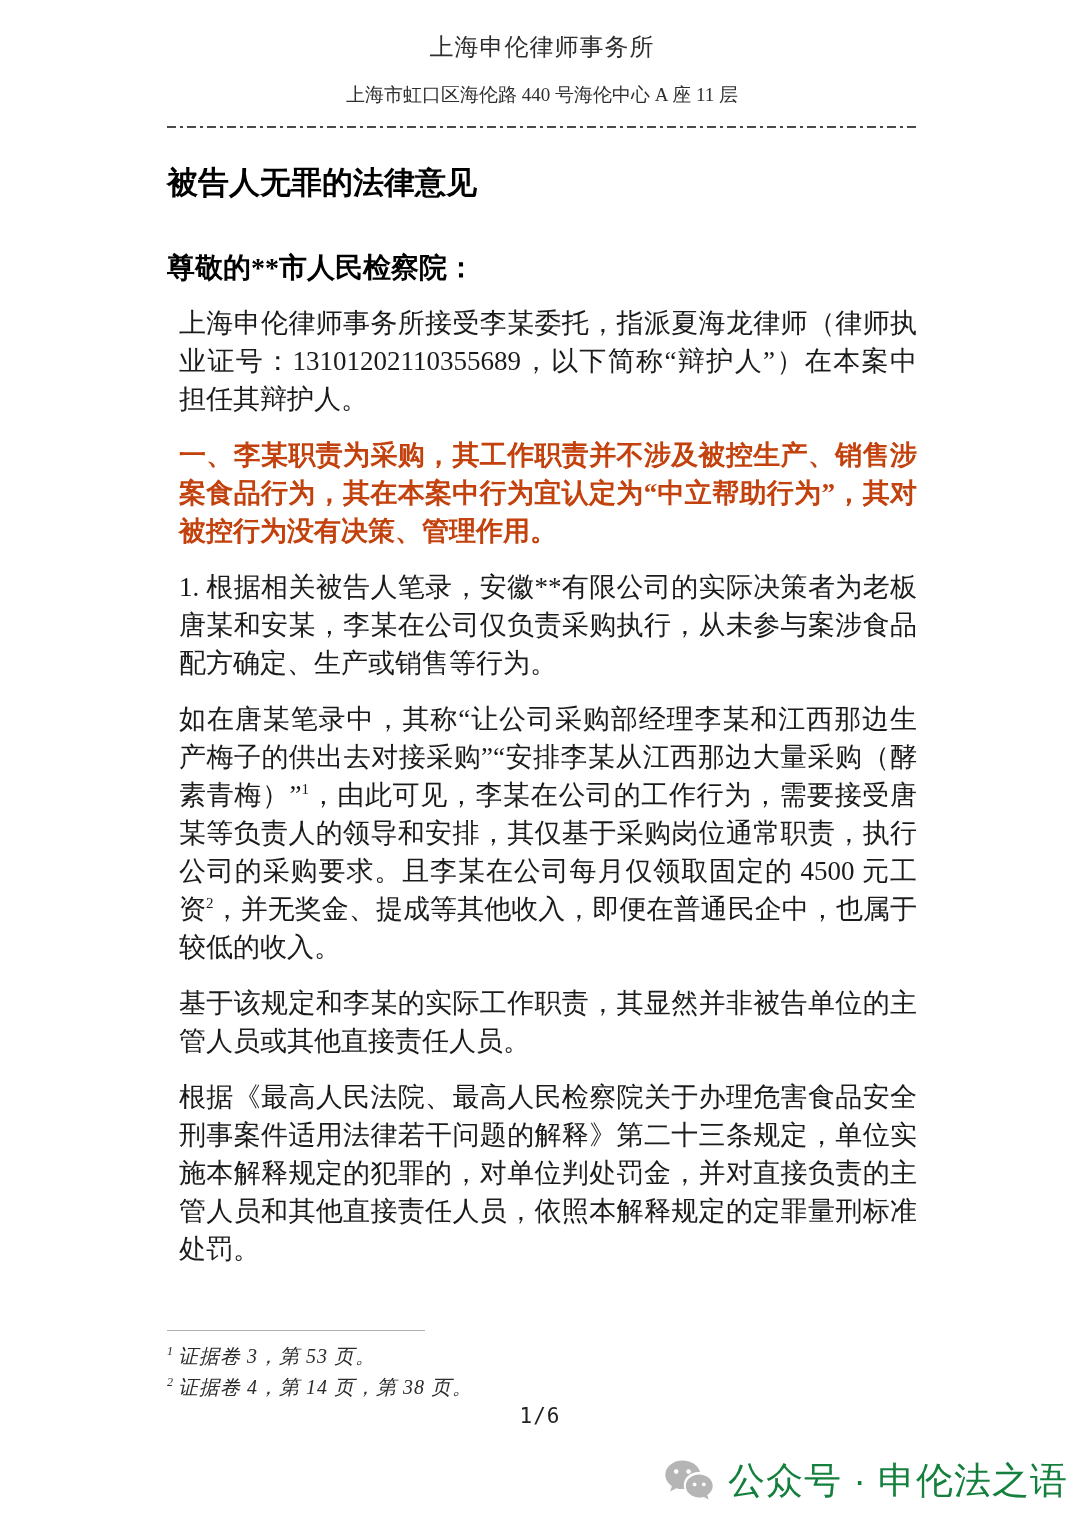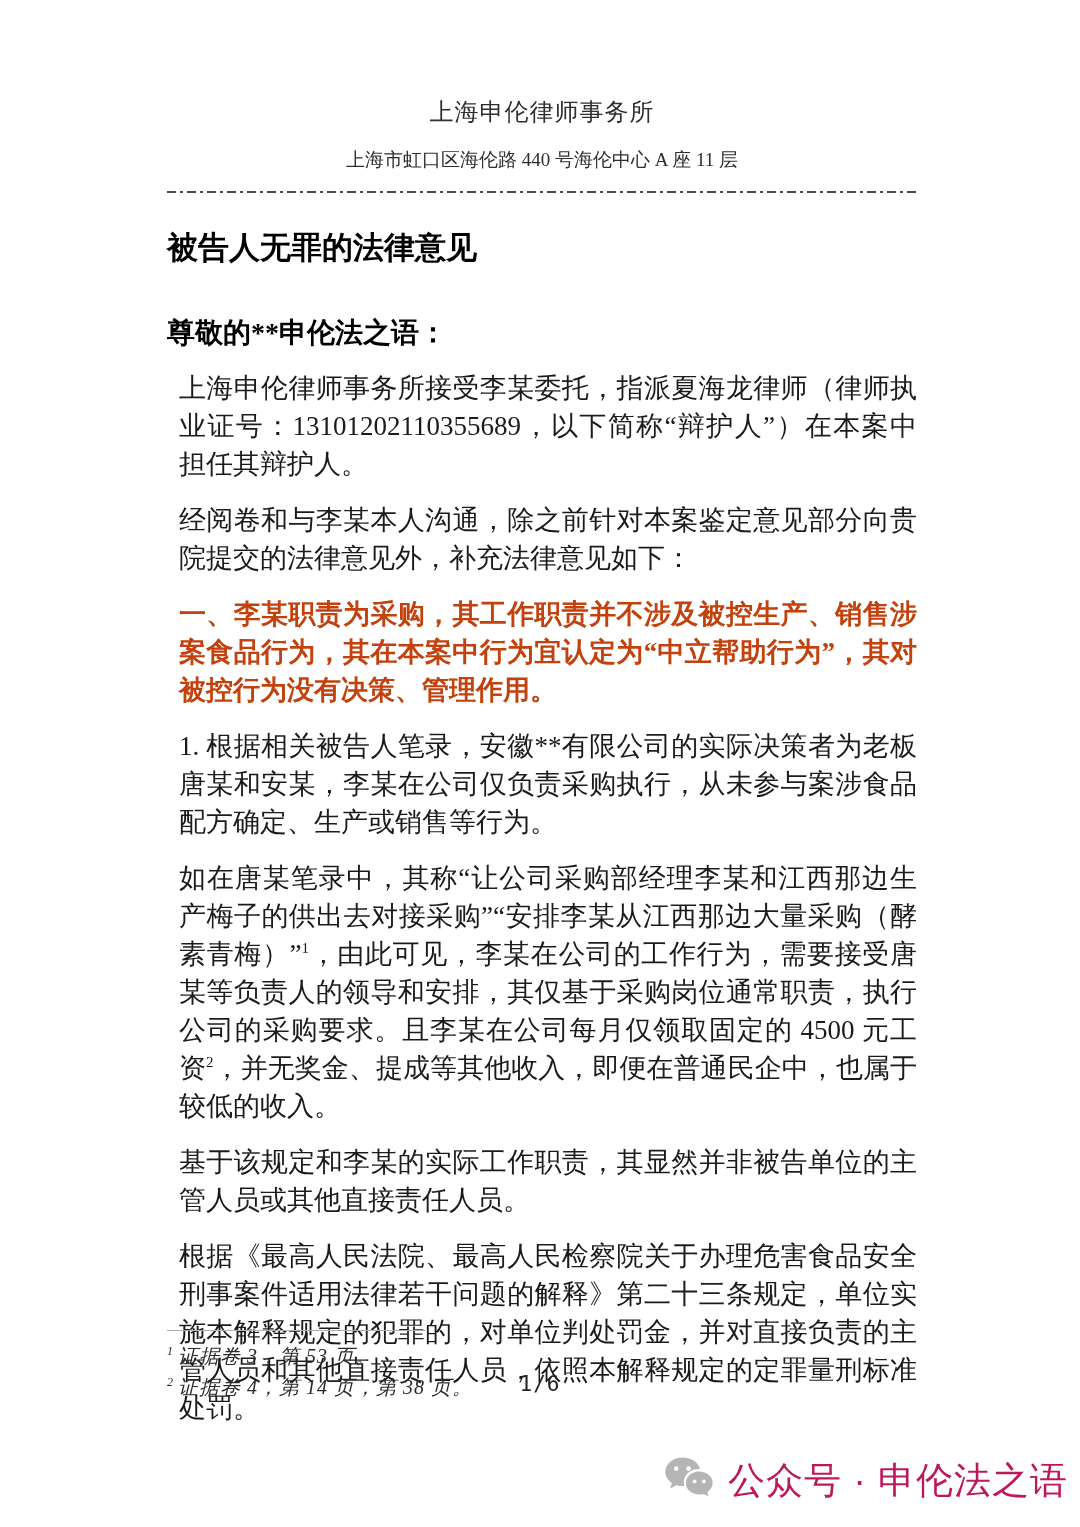--- a/index.html
+++ b/index.html
@@ -11,21 +11,21 @@
     overflow: hidden;
     font-family: "Liberation Serif", "DejaVu Serif", serif;
     color: #1b1b1b;
   }
   .content {
     position: absolute;
     left: 167px;
     width: 750px;
     top: 0;
   }
-  .letterhead { padding-top: 96px; text-align: center; color: #2e2e2e; }
+  .letterhead { padding-top: 31px; text-align: center; color: #2e2e2e; }
   .firm-name { font-size: 24px; line-height: 32px; letter-spacing: 1px; }
   .firm-addr { font-size: 19px; line-height: 30px; margin-top: 17px; }
   .divider {
     margin-top: 16px;
     height: 2px;
     background: repeating-linear-gradient(
       90deg,
       #4a4a4a 0px, #4a4a4a 9px,
       transparent 9px, transparent 13px,
       #4a4a4a 13px, #4a4a4a 16px,
@@ -71,35 +71,36 @@
     width: 258px;
     height: 1px;
     background: #b0b0b0;
     margin-bottom: 10px;
   }
   .footnote { line-height: 31px; letter-spacing: 1px; font-style: italic; }
   .footnote sup { font-size: 12px; vertical-align: super; line-height: 0; margin-right: 4px; }
   .page-number {
     position: absolute;
     left: 0;
-    top: 1372px;
+    top: 1404px;
     width: 100%;
     text-align: center;
     font-family: "DejaVu Sans Mono", monospace;
     font-size: 21px;
     color: #222;
     letter-spacing: 1px;
   }
   .watermark {
     position: absolute;
     top: 1456px;
     right: 12px;
     display: flex;
+    align-items: center;
     gap: 14px;
-    color: #be185d;
+    color: #15803d;
     font-family: "Liberation Sans", "DejaVu Sans", sans-serif;
     font-size: 37px;
     letter-spacing: 1px;
     user-select: none;
   }
   .watermark svg { display: block; }
 </style>
 </head>
 <body>
 
@@ -108,25 +109,24 @@
   <div class="content">
     <div class="letterhead">
       <div class="firm-name">上海申伦律师事务所</div>
       <div class="firm-addr">上海市虹口区海伦路 440 号海伦中心 A 座 11 层</div>
     </div>
 
     <div class="divider"></div>
 
     <h1 class="doc-title">被告人无罪的法律意见</h1>
 
-    <p class="salutation">尊敬的**申伦法之语：</p>
+    <p class="salutation">尊敬的**市人民检察院：</p>
 
     <p class="body-para">上海申伦律师事务所接受李某委托，指派夏海龙律师（律师执业证号：13101202110355689，以下简称“辩护人”）在本案中担任其辩护人。</p>
 
-    <p class="body-para">经阅卷和与李某本人沟通，除之前针对本案鉴定意见部分向贵院提交的法律意见外，补充法律意见如下：</p>
 
     <p class="body-para bold-heading">一、李某职责为采购，其工作职责并不涉及被控生产、销售涉案食品行为，其在本案中行为宜认定为“中立帮助行为”，其对被控行为没有决策、管理作用。</p>
 
     <p class="body-para">1. 根据相关被告人笔录，安徽**有限公司的实际决策者为老板唐某和安某，李某在公司仅负责采购执行，从未参与案涉食品配方确定、生产或销售等行为。</p>
 
     <p class="body-para"><span>如在唐某笔录中，其称“让公司采购部经理李某和江西那边生产梅子的供出去对接采购”“安排李某从江西那边大量采购（酵素青梅）”</span><sup class="fn-ref">1</sup><span>，由此可见，李某在公司的工作行为，需要接受唐某等负责人的领导和安排，其仅基于采购岗位通常职责，执行公司的采购要求。且李某在公司每月仅领取固定的 4500 元工资</span><sup class="fn-ref">2</sup><span>，并无奖金、提成等其他收入，即便在普通民企中，也属于较低的收入。</span></p>
 
     <p class="body-para">基于该规定和李某的实际工作职责，其显然并非被告单位的主管人员或其他直接责任人员。</p>
 
     <p class="body-para">根据《最高人民法院、最高人民检察院关于办理危害食品安全刑事案件适用法律若干问题的解释》第二十三条规定，单位实施本解释规定的犯罪的，对单位判处罚金，并对直接负责的主管人员和其他直接责任人员，依照本解释规定的定罪量刑标准处罚。</p>

